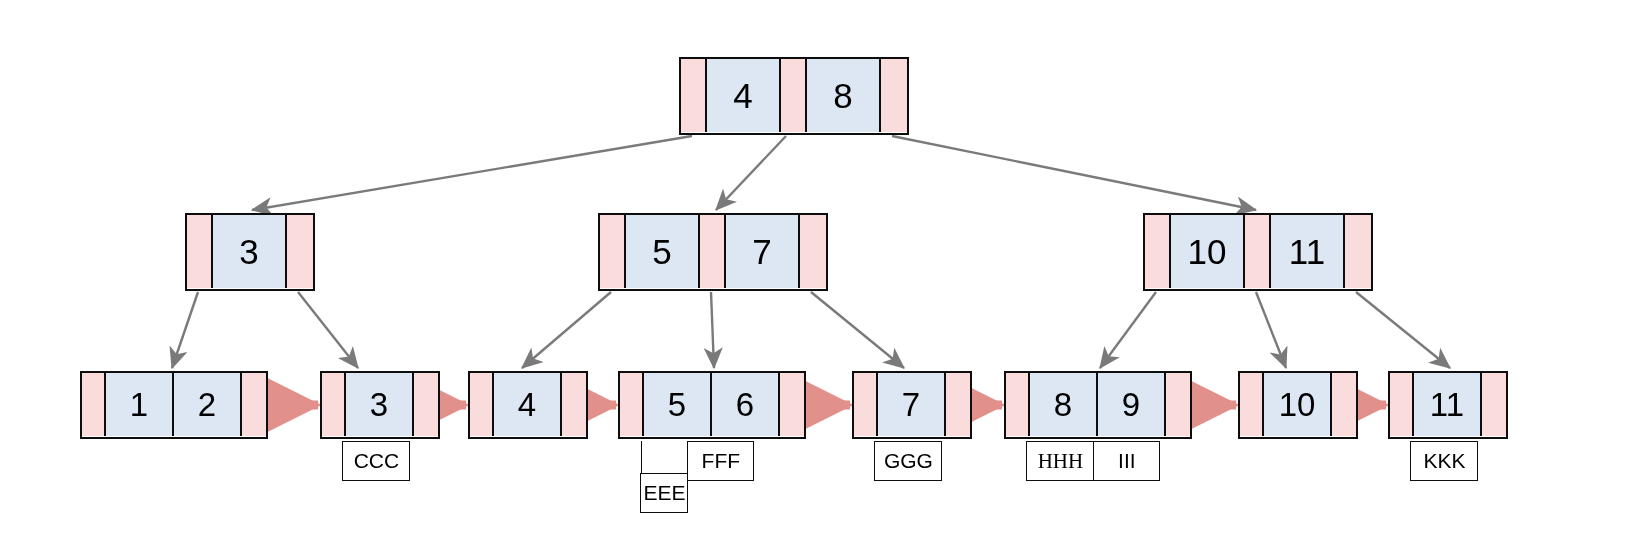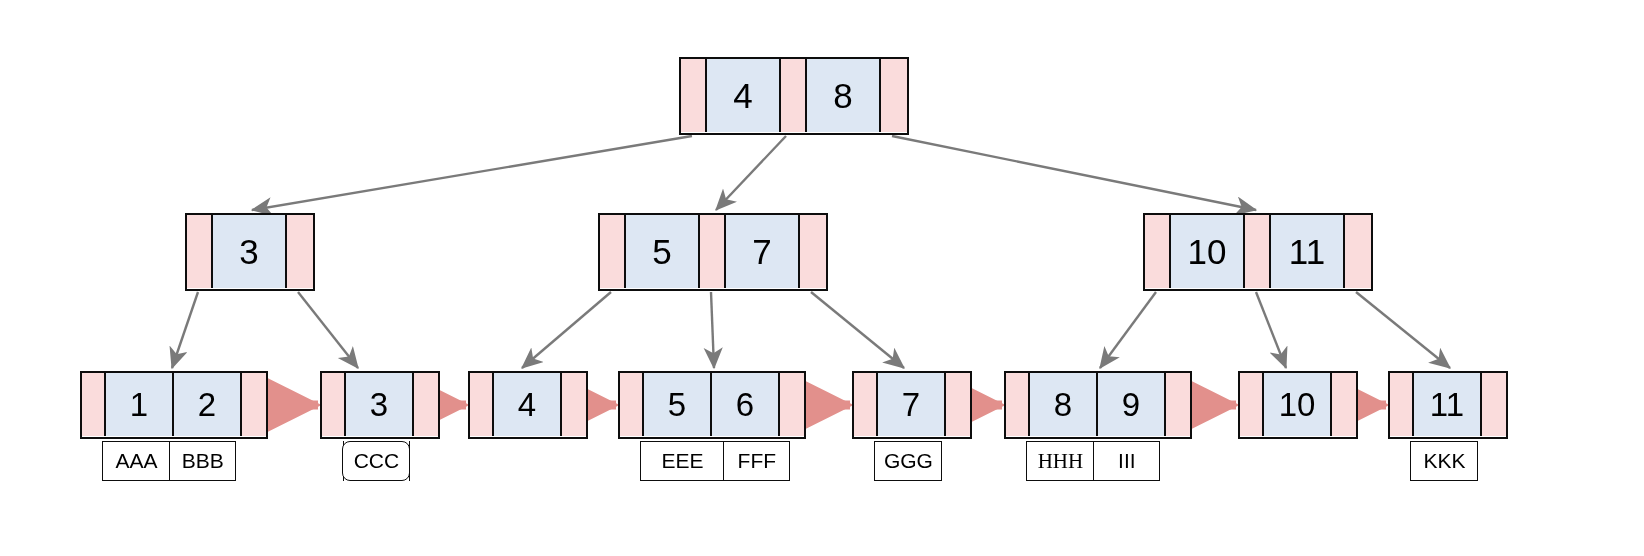--- a/index.html
+++ b/index.html
@@ -133,50 +133,44 @@
         <div class="cell ptr" style="width: 26px; height: 73px;"></div>
         <div class="cell key" style="width: 74px; height: 73px;">11</div>
         <div class="cell ptr" style="width: 26px; height: 73px;"></div>
       </div>
       <div class="node leaf" style="left: 80px; top: 371px; height: 68px;">
         <div class="cell ptr" style="width: 24px; height: 63px;"></div>
         <div class="cell key" style="width: 68px; height: 63px;">1</div>
         <div class="cell key" style="width: 68px; height: 63px;">2</div>
         <div class="cell ptr" style="width: 24px; height: 63px;"></div>
       </div>
-      <div class="datarow" style="left: 80px; top: 441px; height: 40px;">
-        <div class="datacell blank" style="width: 24px; height: 40px; border-top: none; border-left: none; border-bottom: none;"></div>
-        <div class="datacell" style="width: 68px; height: 40px;">AAA</div>
-        <div class="datacell" style="width: 68px; height: 40px;">BBB</div>
-        <div class="datacell blank" style="width: 24px; height: 40px; border-top: none; border-right: none; border-bottom: none;"></div>
-      </div>
       <div class="node leaf" style="left: 320px; top: 371px; height: 68px;">
         <div class="cell ptr" style="width: 24px; height: 63px;"></div>
         <div class="cell key" style="width: 68px; height: 63px;">3</div>
         <div class="cell ptr" style="width: 24px; height: 63px;"></div>
       </div>
       <div class="datarow" style="left: 320px; top: 441px; height: 40px;">
         <div class="datacell blank" style="width: 24px; height: 40px; border-top: none; border-left: none; border-bottom: none;"></div>
-        <div class="datacell" style="width: 68px; height: 40px; border-radius: 8px;">CCC</div>
+        <div class="datacell" style="width: 68px; height: 40px;">CCC</div>
         <div class="datacell blank" style="width: 24px; height: 40px; border-top: none; border-right: none; border-bottom: none;"></div>
       </div>
       <div class="node leaf" style="left: 468px; top: 371px; height: 68px;">
         <div class="cell ptr" style="width: 24px; height: 63px;"></div>
         <div class="cell key" style="width: 68px; height: 63px;">4</div>
         <div class="cell ptr" style="width: 24px; height: 63px;"></div>
       </div>
       <div class="node leaf" style="left: 618px; top: 371px; height: 68px;">
         <div class="cell ptr" style="width: 24px; height: 63px;"></div>
         <div class="cell key" style="width: 68px; height: 63px;">5</div>
         <div class="cell key" style="width: 68px; height: 63px;">6</div>
         <div class="cell ptr" style="width: 24px; height: 63px;"></div>
       </div>
       <div class="datarow" style="left: 618px; top: 441px; height: 40px;">
         <div class="datacell blank" style="width: 24px; height: 40px; border-top: none; border-left: none; border-bottom: none;"></div>
-        <div class="datacell" style="width: 84px; height: 40px;">EEE</div>
+        <div class="datacell" style="width: 48px; height: 40px; margin-top: 32px;">EEE</div>
         <div class="datacell" style="width: 68px; height: 40px;">FFF</div>
         <div class="datacell blank" style="width: 24px; height: 40px; border-top: none; border-right: none; border-bottom: none;"></div>
       </div>
       <div class="node leaf" style="left: 852px; top: 371px; height: 68px;">
         <div class="cell ptr" style="width: 24px; height: 63px;"></div>
         <div class="cell key" style="width: 68px; height: 63px;">7</div>
         <div class="cell ptr" style="width: 24px; height: 63px;"></div>
       </div>
       <div class="datarow" style="left: 852px; top: 441px; height: 40px;">
         <div class="datacell blank" style="width: 24px; height: 40px; border-top: none; border-left: none; border-bottom: none;"></div>

